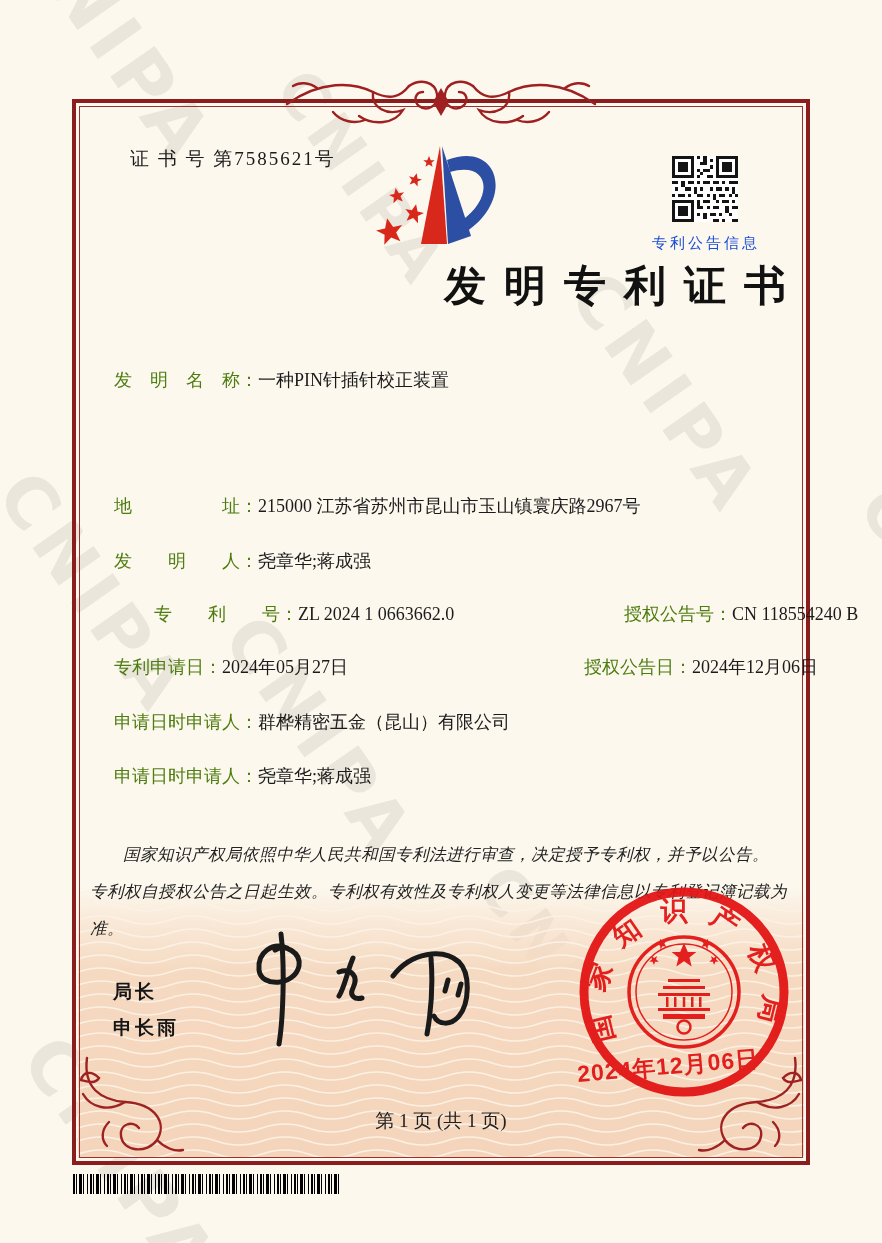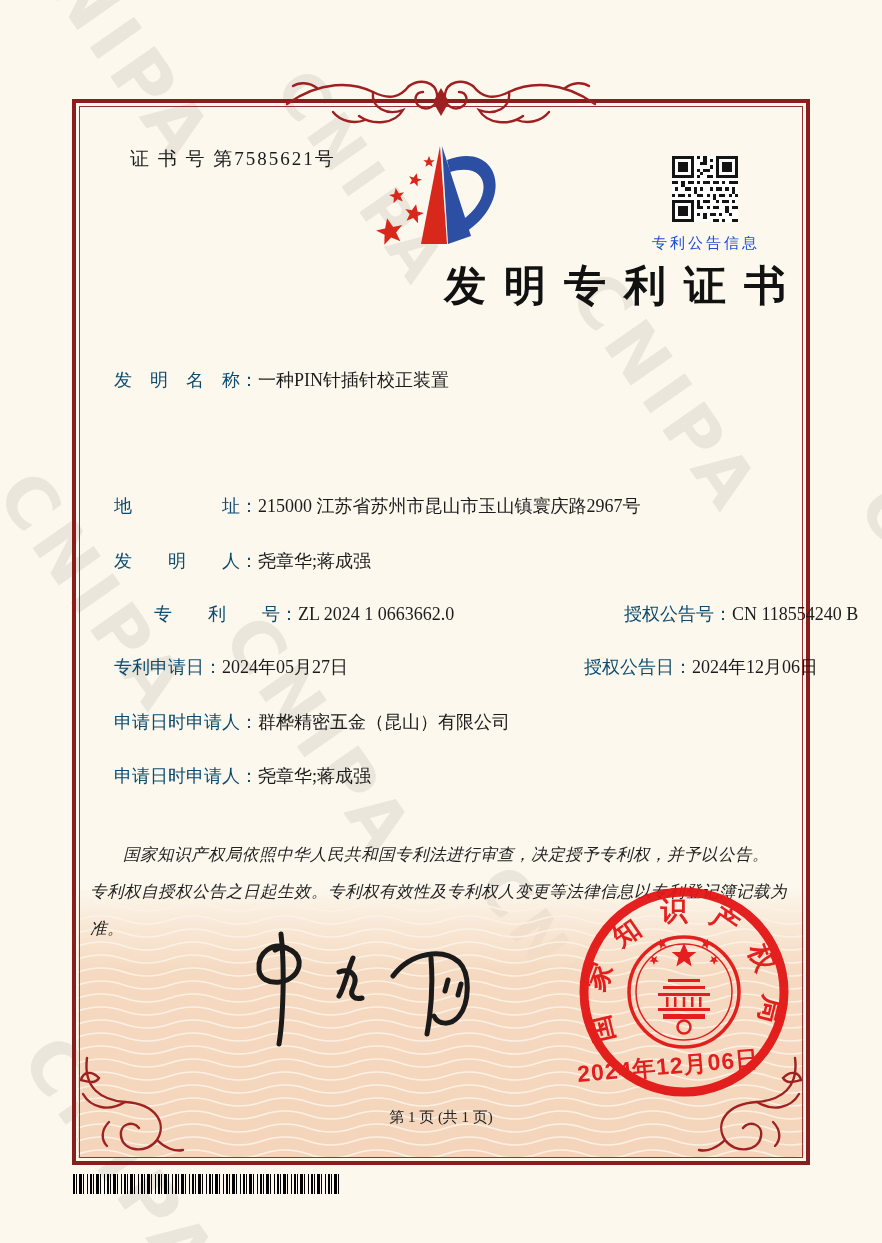--- a/index.html
+++ b/index.html
@@ -17,37 +17,37 @@
   
   .cert-no{position:absolute;left:114px;top:146px;font-size:19px;letter-spacing:2px;margin-left:16px;}
   .logo{position:absolute;left:374px;top:138px;}
   .qr{position:absolute;left:672px;top:156px;}
   .qr-caption{position:absolute;left:628px;top:234px;width:156px;text-align:center;font-size:15px;
               letter-spacing:3px;color:#1d4ed8;}
   .title{position:absolute;left:0;top:258px;width:804px;text-align:right;font-size:42px;
          font-weight:600;letter-spacing:18px;color:#111;}
   
   .row{position:absolute;left:114px;font-size:18px;white-space:nowrap;}
-  .row .lbl{color:#0c4a6e;}
+  .row .lbl{color:#4d7c0f;}
   .col2{position:absolute;left:470px;top:0;}
   
   .statement{position:absolute;left:90px;top:836px;width:712px;font-size:16.5px;line-height:37px;
              font-style:italic;letter-spacing:0.5px;color:#222;}
   .statement .indent{text-indent:2em;}
   
   .officer{position:absolute;left:113px;top:974px;font-family:"Liberation Sans","DejaVu Sans",sans-serif;
            font-size:19px;font-weight:bold;letter-spacing:3px;line-height:36px;color:#161616;}
   .signature{position:absolute;left:235px;top:928px;}
   .seal{position:absolute;left:562px;top:884px;opacity:0.95;}
   .sealText{font-family:"Liberation Sans","DejaVu Sans",sans-serif;font-size:27px;font-weight:bold;
             fill:#e31616;letter-spacing:20px;}
   .sealDate{font-family:"Liberation Sans","DejaVu Sans",sans-serif;font-size:23px;font-weight:bold;
             fill:#e31616;letter-spacing:1px;}
   
-  .page-footer{position:absolute;left:0;top:1108px;width:882px;text-align:center;font-size:15px;color:#222;}
+  .page-footer{position:absolute;left:0;top:1108px;width:882px;text-align:center;font-size:19px;color:#222;}
   .barcode{position:absolute;left:73px;top:1174px;width:266px;height:20px;
     background:repeating-linear-gradient(90deg,#000 0 2px,transparent 2px 3px,#000 3px 4px,transparent 4px 6px,
       #000 6px 9px,transparent 9px 10px,#000 10px 11px,transparent 11px 14px,#000 14px 15px,transparent 15px 17px);}
   .ornament{position:absolute;}
 </style>
 </head>
 <body>
 
 <div class="page">
 
@@ -201,20 +201,24 @@
   </div>
   <div class="row" style="top:764px;">
     <span class="lbl">申请日时申请人：</span><span>尧章华;蒋成强</span>
   </div>
 
   <div class="statement">
     <div class="indent">国家知识产权局依照中华人民共和国专利法进行审查，决定授予专利权，并予以公告。</div>
     <div>专利权自授权公告之日起生效。专利权有效性及专利权人变更等法律信息以专利登记簿记载为准。</div>
   </div>
 
+  <div class="officer">
+    <div>局长</div>
+    <div>申长雨</div>
+  </div>
 
   <svg class="signature" width="250" height="125" viewBox="0 0 250 125">
     <g stroke="#1a1a1a" stroke-width="5" fill="none" stroke-linecap="round" stroke-linejoin="round">
       <path d="M52,20 C38,14 22,24 24,42 C26,60 60,58 64,38 C66,24 50,16 40,22"></path>
       <path d="M46,6 C50,40 48,92 44,116"></path>
       <path d="M118,30 C112,44 110,58 104,68"></path>
       <path d="M104,44 C116,40 124,48 118,60 C114,68 120,72 127,70"></path>
       <path d="M158,48 C176,24 208,20 224,34 C236,46 234,76 224,88 C216,98 203,97 199,88"></path>
       <path d="M196,30 C198,56 196,84 192,106"></path>
       <path d="M213,52 L210,63"></path>

